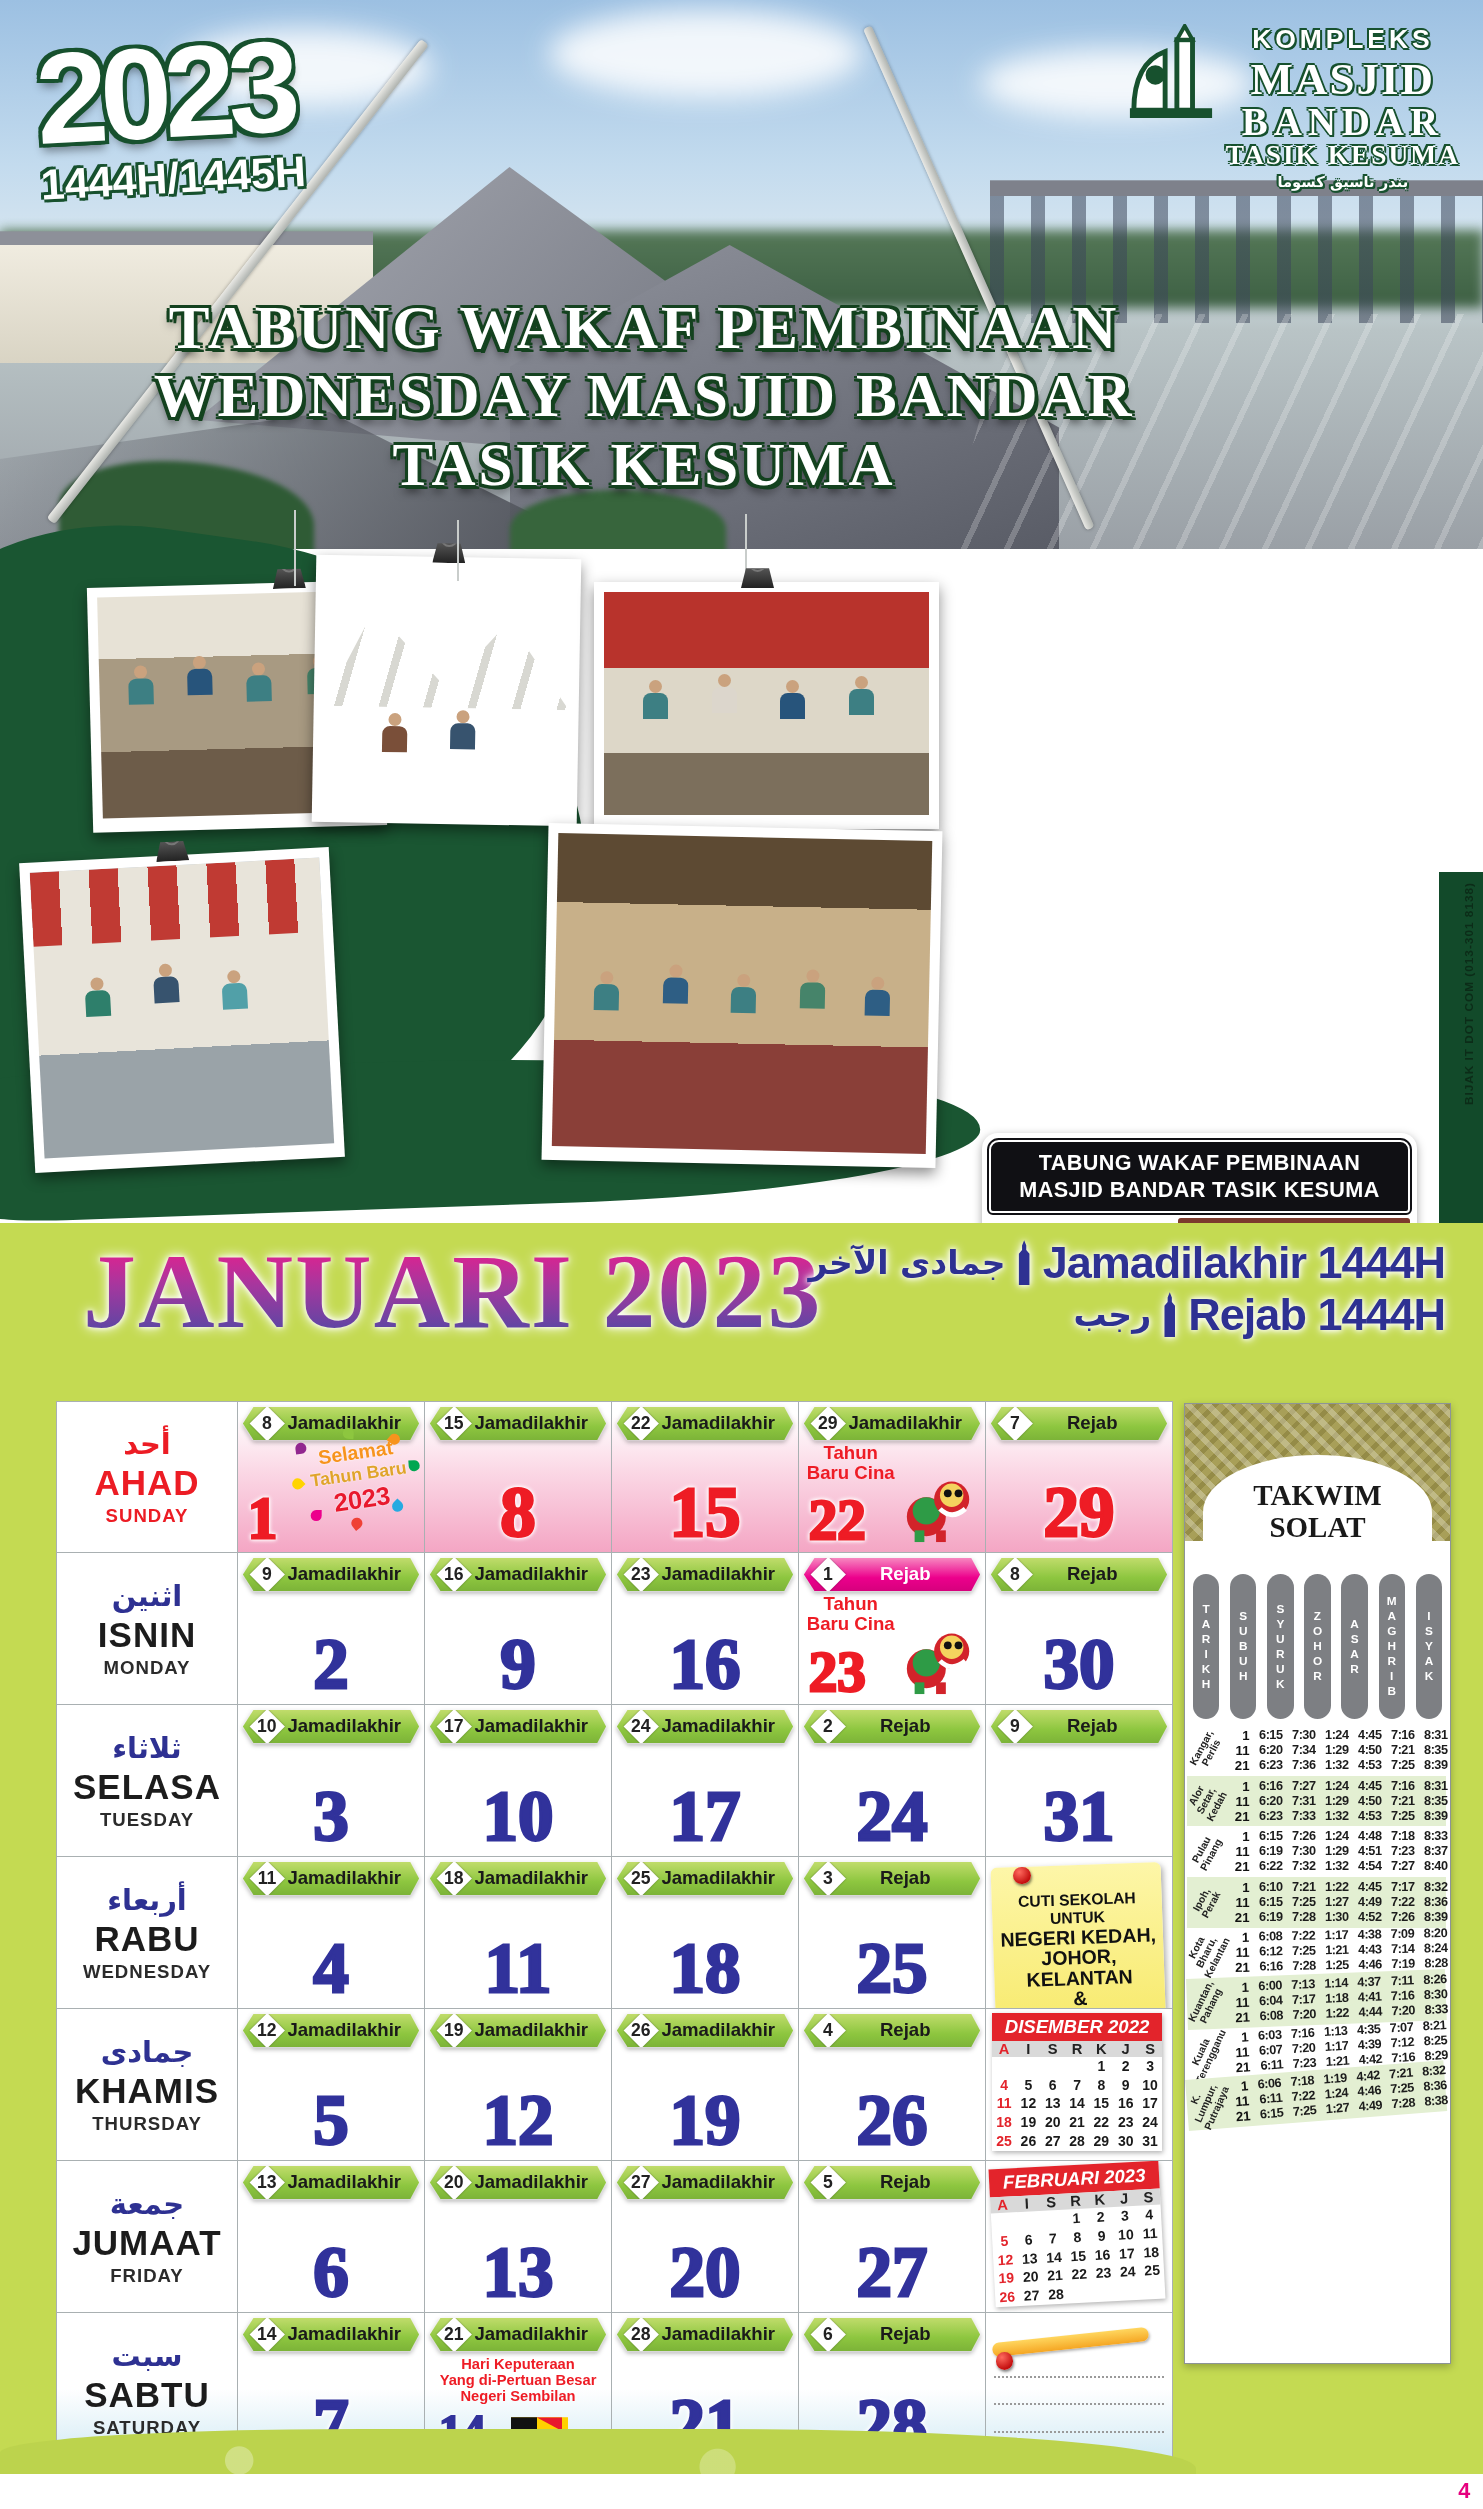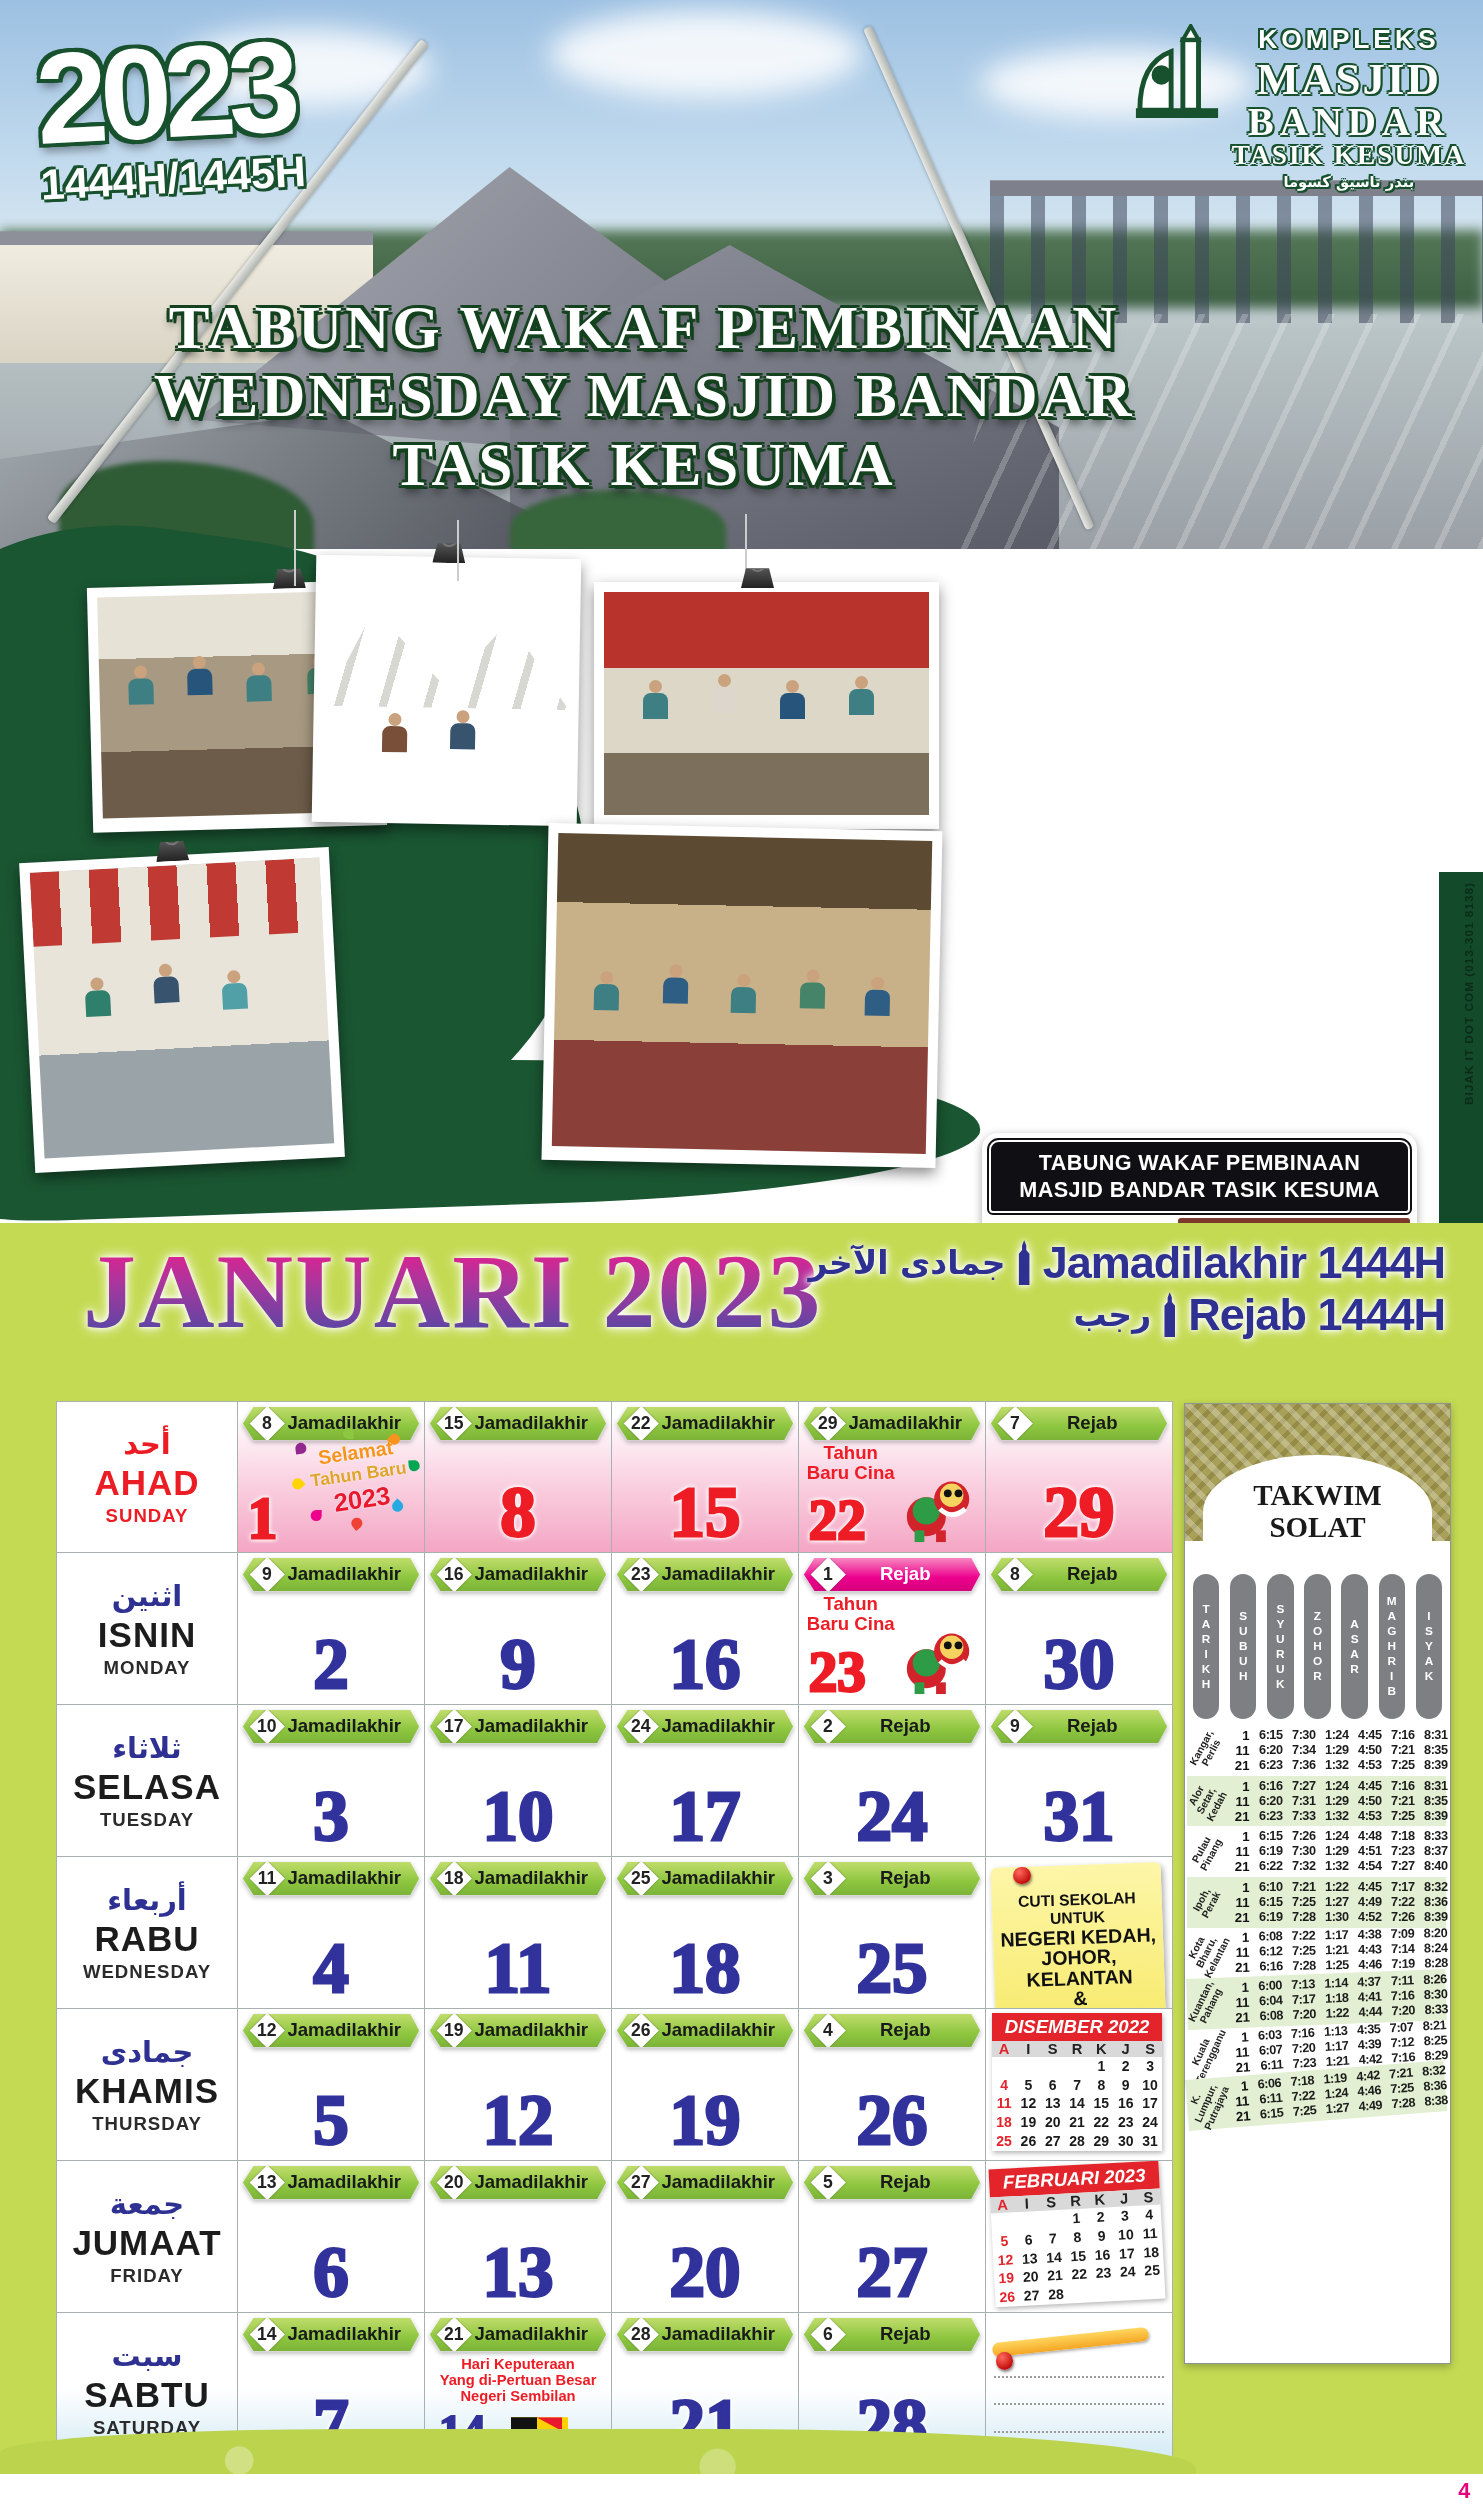--- a/index.html
+++ b/index.html
@@ -13,21 +13,21 @@
   .treeline { position:absolute; left:0; top:230px; width:1484px; height:78px; background:linear-gradient(#466b46,#2f5434); filter:blur(5.9px); opacity:.9; }
   .roof { position:absolute; }
   .hero-pole { position:absolute; background:linear-gradient(90deg,#e8e8e4,#aeb2ae); border-radius:3.9px; box-shadow:0 0 3.9px rgba(0,0,0,.35); }
 
   .yearblock { position:absolute; left:37px; top:17.6px; transform:rotate(-3deg); }
   .yearblock .yr { font:900 129px "Liberation Sans", sans-serif; letter-spacing:-7.8px; color:#fff;
      text-shadow:3.9px 0 0 #17512e,-3.9px 0 0 #17512e,0 3.9px 0 #17512e,0 -3.9px 0 #17512e,3.9px 3.9px 0 #17512e,-3.9px -3.9px 0 #17512e,3.9px -3.9px 0 #17512e,-3.9px 3.9px 0 #17512e,0 7.8px 9.8px rgba(0,0,0,.4); }
   .yearblock .hij { font:900 43px "Liberation Sans", sans-serif; color:#fff; letter-spacing:0;
      text-shadow:2.9px 0 0 #17512e,-2.9px 0 0 #17512e,0 2.9px 0 #17512e,0 -2.9px 0 #17512e,2.9px 2.9px 0 #17512e,-2.9px -2.9px 0 #17512e; margin-top:-11.8px; }
 
-  .mlogo { position:absolute; right:18px; top:23.5px; display:flex; align-items:flex-start; gap:9.8px; }
+  .mlogo { position:absolute; right:24px; top:23.5px; display:flex; align-items:flex-start; gap:9.8px; }
   .mlogo .txt { text-align:center; color:#fff; }
   .mlogo .t1 { font:900 26.5px "Liberation Sans", sans-serif; letter-spacing:3.9px; }
   .mlogo .t2 { font:900 45px "Liberation Serif", serif; letter-spacing:2px; margin-top:-2px;}
   .mlogo .t3 { font:900 39px "Liberation Serif", serif; letter-spacing:5.9px; margin-top:-5.9px;}
   .mlogo .t4 { font:900 27.4px "Liberation Serif", serif; letter-spacing:2px; margin-top:-3.9px;}
   .mlogo .t5 { font:700 14.7px "DejaVu Sans", sans-serif; margin-top:2px;}
   .mlogo .txt div { text-shadow:2px 0 0 #17512e,-2px 0 0 #17512e,0 2px 0 #17512e,0 -2px 0 #17512e,2px 2px 0 #17512e,-2px -2px 0 #17512e; }
 
   .hero-title { position:absolute; left:0; right:196px; top:294px; text-align:center; }
   .hero-title div { font:700 61px "Liberation Serif", serif; color:#fff; letter-spacing:2.9px;

